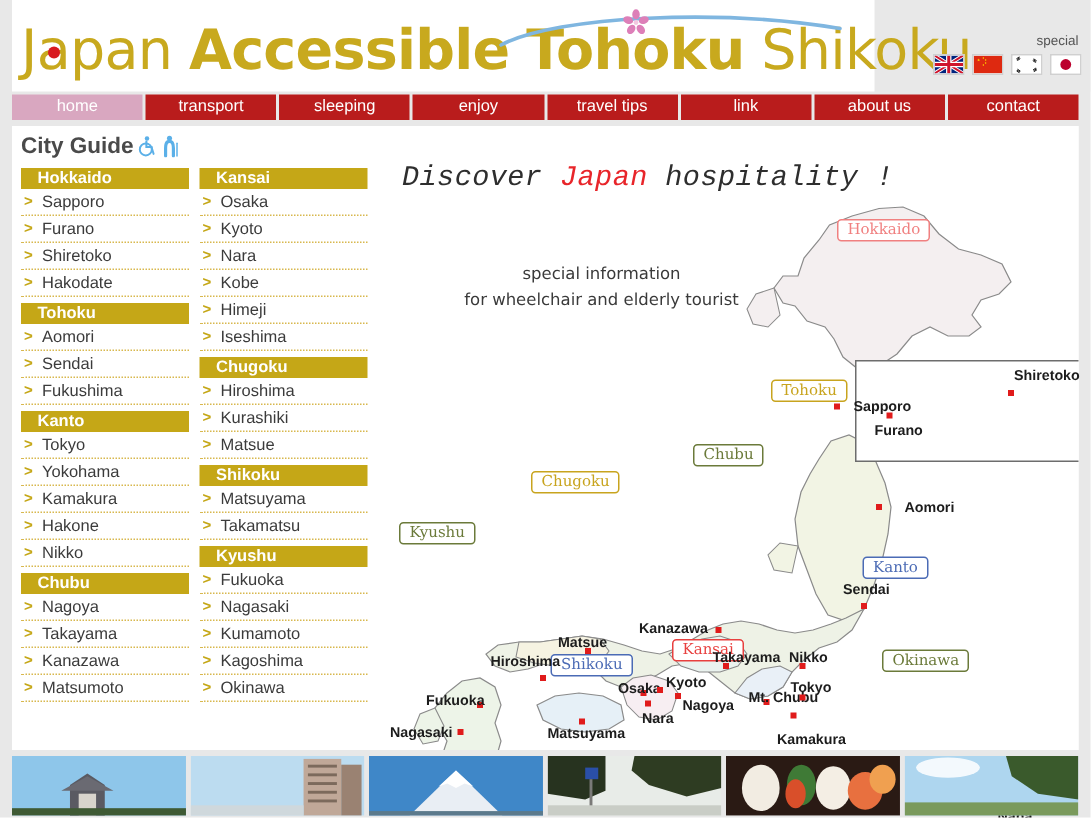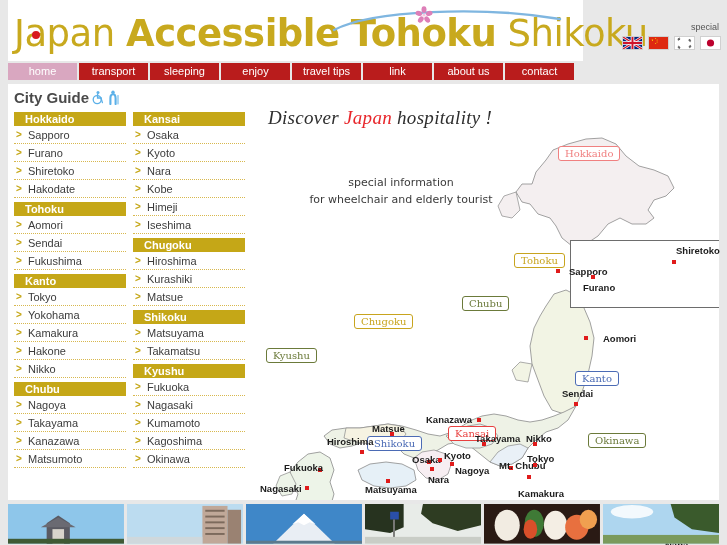--- a/index.html
+++ b/index.html
@@ -24,21 +24,21 @@
               background:#d81a20; border-radius:50%; }
   .swoosh { position:absolute; left:332px; top:6px; width:230px; height:26px; overflow:hidden; pointer-events:none; }
   .swoosh svg { display:block; }
   .sakura { position:absolute; left:415px; top:6px; width:18px; height:18px; }
 
   .lang-label { position:absolute; right:8px; top:22px; font-size:9px; color:#555; font-family:"Liberation Sans", sans-serif; }
   .flags { position:absolute; right:6px; top:36px; display:flex; gap:5px; }
   .flag { width:21px; height:14px; border:1px solid #d0d0d0; background:#fff; position:relative; overflow:hidden; }
 
   
-  .nav { position:absolute; left:8px; top:63px; width:566px; height:17px; display:flex; gap:2px;justify-content:space-between; }
+  .nav { position:absolute; left:8px; top:63px; width:711px; height:17px; display:flex; gap:2px;justify-content:space-between; }
   .nav-item { flex:1 1 0; background:#b91c1c; color:#ffffff; font-size:11px; text-align:center;
               line-height:17px; height:17px; cursor:pointer; font-family:"Liberation Sans", sans-serif; }
   .nav-item.active { background:#d9a7c0; }
 
   
   .content { position:absolute; left:8px; top:84px; width:711px; height:416px; background:#ffffff; }
 
   
   .sidebar { position:absolute; left:0; top:0; width:242px; height:416px; background:#ffffff; }
   .sidebar-title { position:absolute; left:6px; top:5px; font-size:15px; font-weight:700; color:#4a4a4a;
@@ -51,21 +51,21 @@
   .city-row { height:18px; line-height:18px; font-size:11px; color:#3b3b3b; position:relative;
               border-bottom:1px dotted #d8b84e; padding-left:14px; cursor:pointer;
               font-family:"Liberation Sans", sans-serif; }
   .city-row:last-child { border-bottom:none; }
   .city-row .arrow { position:absolute; left:2px; top:0; color:#c5a717; font-weight:700; font-size:10px; }
   .gap { height:4px; }
 
   
   .main { position:absolute; left:242px; top:0; width:469px; height:416px; background:#ffffff; }
   .headline { position:absolute; left:18px; top:23px; font-size:19px; color:#2e2e2e;
-              font-family:Liberation Serif, serif; font-style:italic; letter-spacing:0.3px; white-space:nowrap; }
+              font-family:Liberation Mono, monospace; font-style:italic; letter-spacing:0.3px; white-space:nowrap; }
   .headline .hl-red { color:#e8252a; }
   .sublines { position:absolute; left:26px; top:90px; width:250px; text-align:center; font-size:11px;
               color:#3a3a3a; line-height:17px; font-family:"DejaVu Sans", sans-serif; }
 
   
   .map { position:absolute; left:0; top:0; width:469px; height:416px; }
   .map svg { position:absolute; left:0; top:0; }
   .rlabel { position:absolute; font-size:10px; font-family:"DejaVu Serif", serif; white-space:nowrap;
             padding:1px 6px; border-radius:3px; background:#ffffff; cursor:pointer; }
   .clabel { position:absolute; font-size:9.5px; font-weight:700; color:#1c1c1c; white-space:nowrap;

